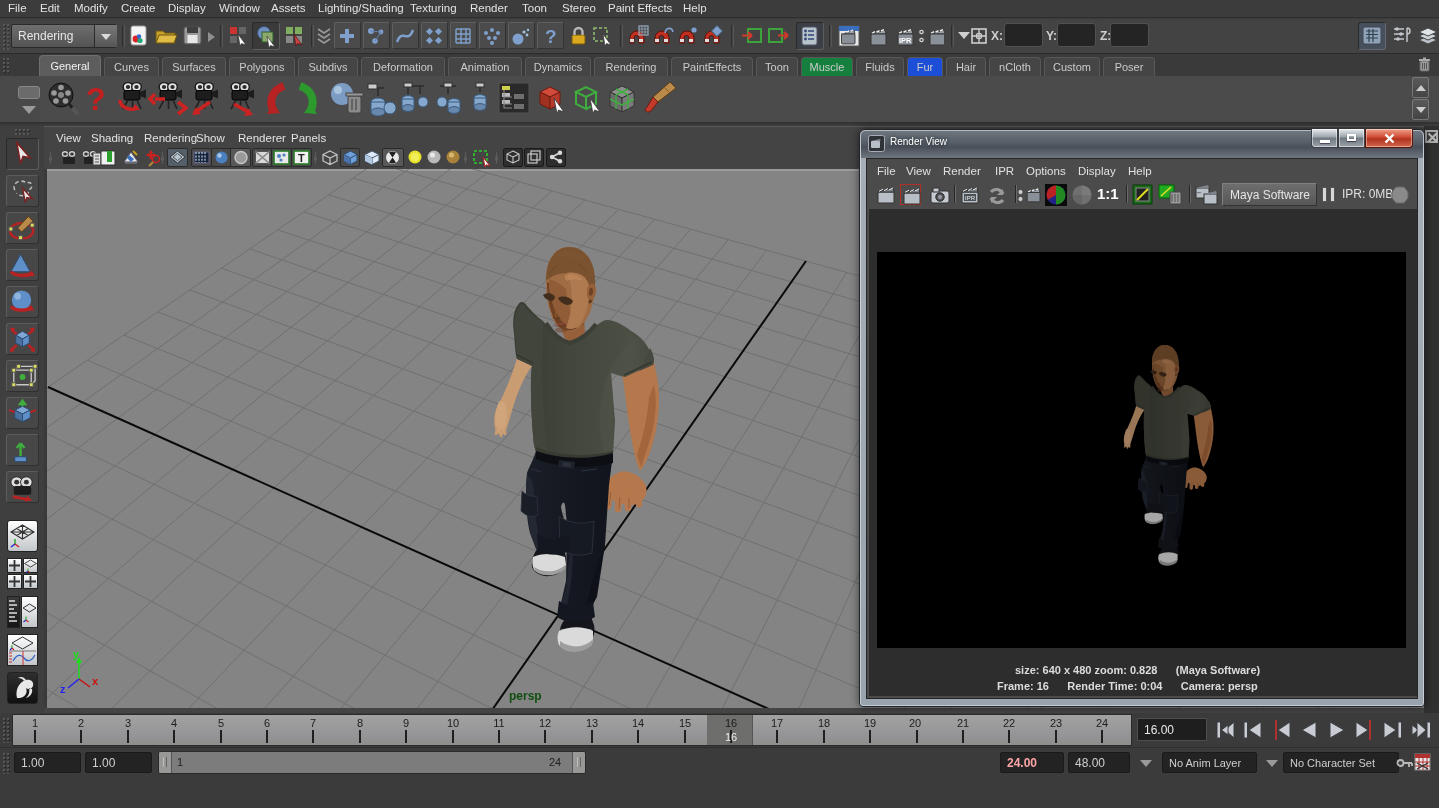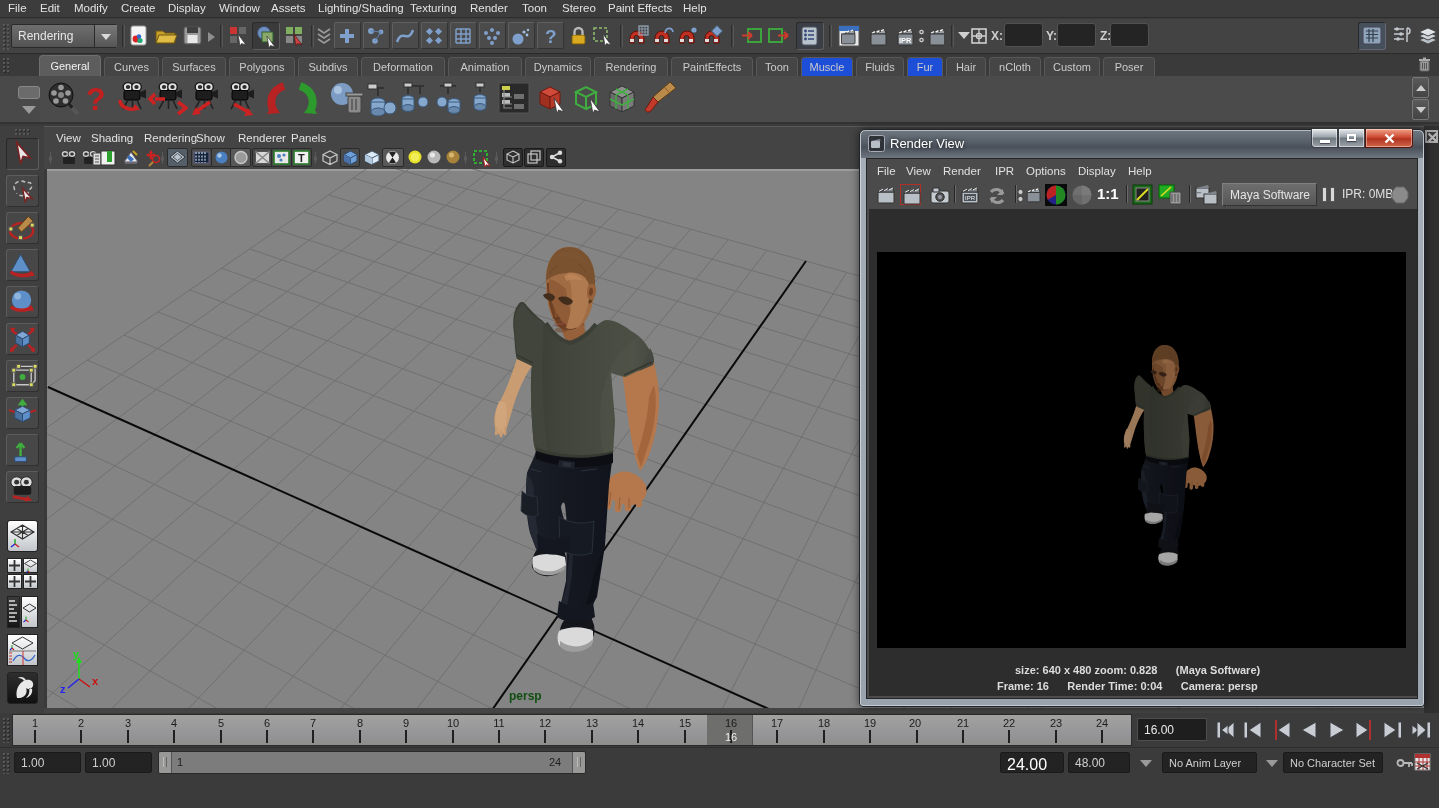--- a/index.html
+++ b/index.html
@@ -245,21 +245,21 @@
 <div class="abs" style="left:104px;top:3px;width:55px;height:19px;background:#454545;border:1px solid #585858;border-bottom:none;border-radius:4px 4px 0 0;color:#cbcbcb;font-size:11px;text-align:center;line-height:18px;">Curves</div>
 <div class="abs" style="left:162px;top:3px;width:64px;height:19px;background:#454545;border:1px solid #585858;border-bottom:none;border-radius:4px 4px 0 0;color:#cbcbcb;font-size:11px;text-align:center;line-height:18px;">Surfaces</div>
 <div class="abs" style="left:229px;top:3px;width:66px;height:19px;background:#454545;border:1px solid #585858;border-bottom:none;border-radius:4px 4px 0 0;color:#cbcbcb;font-size:11px;text-align:center;line-height:18px;">Polygons</div>
 <div class="abs" style="left:298px;top:3px;width:60px;height:19px;background:#454545;border:1px solid #585858;border-bottom:none;border-radius:4px 4px 0 0;color:#cbcbcb;font-size:11px;text-align:center;line-height:18px;">Subdivs</div>
 <div class="abs" style="left:361px;top:3px;width:84px;height:19px;background:#454545;border:1px solid #585858;border-bottom:none;border-radius:4px 4px 0 0;color:#cbcbcb;font-size:11px;text-align:center;line-height:18px;">Deformation</div>
 <div class="abs" style="left:448px;top:3px;width:74px;height:19px;background:#454545;border:1px solid #585858;border-bottom:none;border-radius:4px 4px 0 0;color:#cbcbcb;font-size:11px;text-align:center;line-height:18px;">Animation</div>
 <div class="abs" style="left:525px;top:3px;width:66px;height:19px;background:#454545;border:1px solid #585858;border-bottom:none;border-radius:4px 4px 0 0;color:#cbcbcb;font-size:11px;text-align:center;line-height:18px;">Dynamics</div>
 <div class="abs" style="left:594px;top:3px;width:74px;height:19px;background:#454545;border:1px solid #585858;border-bottom:none;border-radius:4px 4px 0 0;color:#cbcbcb;font-size:11px;text-align:center;line-height:18px;">Rendering</div>
 <div class="abs" style="left:671px;top:3px;width:82px;height:19px;background:#454545;border:1px solid #585858;border-bottom:none;border-radius:4px 4px 0 0;color:#cbcbcb;font-size:11px;text-align:center;line-height:18px;">PaintEffects</div>
 <div class="abs" style="left:756px;top:3px;width:42px;height:19px;background:#454545;border:1px solid #585858;border-bottom:none;border-radius:4px 4px 0 0;color:#cbcbcb;font-size:11px;text-align:center;line-height:18px;">Toon</div>
-<div class="abs" style="left:801px;top:3px;width:52px;height:19px;background:#1d4ed8;border:1px solid #585858;border-bottom:none;border-radius:4px 4px 0 0;color:#cbcbcb;font-size:11px;text-align:center;line-height:18px;">Muscle</div>
+<div class="abs" style="left:801px;top:3px;width:52px;height:19px;background:#15803d;border:1px solid #585858;border-bottom:none;border-radius:4px 4px 0 0;color:#cbcbcb;font-size:11px;text-align:center;line-height:18px;">Muscle</div>
 <div class="abs" style="left:856px;top:3px;width:48px;height:19px;background:#454545;border:1px solid #585858;border-bottom:none;border-radius:4px 4px 0 0;color:#cbcbcb;font-size:11px;text-align:center;line-height:18px;">Fluids</div>
 <div class="abs" style="left:907px;top:3px;width:36px;height:19px;background:#1d4ed8;border:1px solid #585858;border-bottom:none;border-radius:4px 4px 0 0;color:#cbcbcb;font-size:11px;text-align:center;line-height:18px;">Fur</div>
 <div class="abs" style="left:946px;top:3px;width:40px;height:19px;background:#454545;border:1px solid #585858;border-bottom:none;border-radius:4px 4px 0 0;color:#cbcbcb;font-size:11px;text-align:center;line-height:18px;">Hair</div>
 <div class="abs" style="left:989px;top:3px;width:52px;height:19px;background:#454545;border:1px solid #585858;border-bottom:none;border-radius:4px 4px 0 0;color:#cbcbcb;font-size:11px;text-align:center;line-height:18px;">nCloth</div>
 <div class="abs" style="left:1044px;top:3px;width:56px;height:19px;background:#454545;border:1px solid #585858;border-bottom:none;border-radius:4px 4px 0 0;color:#cbcbcb;font-size:11px;text-align:center;line-height:18px;">Custom</div>
 <div class="abs" style="left:1103px;top:3px;width:52px;height:19px;background:#454545;border:1px solid #585858;border-bottom:none;border-radius:4px 4px 0 0;color:#cbcbcb;font-size:11px;text-align:center;line-height:18px;">Poser</div>
 <svg class="abs" style="left:1417px;top:2px" width="15" height="17" viewBox="0 0 15 17">
         <rect x="3" y="5" width="9" height="10" rx="1" fill="#9a9a9a" stroke="#666"></rect>
         <rect x="2" y="3" width="11" height="2" fill="#aaa"></rect>
         <rect x="6" y="1.5" width="3" height="2" fill="#aaa"></rect>
@@ -822,21 +822,21 @@
       </div>
 </div>
 <div class="abs" style="left:859px;top:129px;width:566px;height:578px;border-radius:6px 6px 4px 4px;background:linear-gradient(#79828c,#a5aeb7 30px,#99a3ad);box-shadow:0 0 8px rgba(0,0,0,0.55);border:1px solid #20252b;"></div>
 <div class="abs" style="left:860px;top:130px;width:564px;height:576px;border-radius:5px 5px 3px 3px;border:1px solid rgba(255,255,255,0.45);"></div>
 <div class="abs" style="left:861px;top:131px;width:562px;height:27px;border-radius:5px 5px 0 0;background:linear-gradient(#6d757e,#58606a 40%,#49505a 60%,#6e767f);"></div>
 <svg class="abs" style="left:868px;top:135px;" width="17" height="17" viewBox="0 0 17 17">
       <rect x="0.5" y="0.5" width="16" height="16" rx="2" fill="#2e3338" stroke="#aab"></rect>
       <rect x="3" y="6" width="9" height="7" rx="1" fill="#b9bfc6"></rect>
       <path d="M3 6 L12 4 L12.5 6 Z" fill="#889"></path>
     </svg>
-<span class="abs" style="left:890px;top:136px;font-size:13px;color:#fff;text-shadow:0 0 4px rgba(0,0,0,0.8);">Render View</span>
+<span class="abs" style="left:890px;top:136px;font-size:10px;color:#fff;text-shadow:0 0 4px rgba(0,0,0,0.8);">Render View</span>
 <div class="abs" style="left:1311px;top:129px;width:27px;height:19px;background:linear-gradient(#e8ebee,#9ba3ab 45%,#6f777f 50%,#9aa2aa);border:1px solid #3a4046;border-top:none;border-radius:0 0 0 4px;box-shadow:inset 0 0 0 1px rgba(255,255,255,0.5);">
       <div class="abs" style="left:8px;top:11px;width:10px;height:3px;background:#fff;box-shadow:0 1px 1px #445;"></div>
     </div>
 <div class="abs" style="left:1338px;top:129px;width:27px;height:19px;background:linear-gradient(#e8ebee,#9ba3ab 45%,#6f777f 50%,#9aa2aa);border:1px solid #3a4046;border-top:none;box-shadow:inset 0 0 0 1px rgba(255,255,255,0.5);">
       <div class="abs" style="left:8px;top:5px;width:9px;height:7px;border:2px solid #fff;box-shadow:0 1px 1px #445;"></div>
     </div>
 <div class="abs" style="left:1365px;top:129px;width:48px;height:19px;background:linear-gradient(#f0a38a,#cf4a33 45%,#b03420 55%,#d2654a);border:1px solid #5a160a;border-top:none;border-radius:0 0 4px 0;box-shadow:inset 0 0 0 1px rgba(255,255,255,0.4);">
       <svg class="abs" style="left:17px;top:3px" width="13" height="13" viewBox="0 0 13 13">
         <path d="M2.5 2.5 L10.5 10.5 M10.5 2.5 L2.5 10.5" stroke="#fff" stroke-width="2.4"></path>
       </svg>
@@ -1046,31 +1046,31 @@
         <div class="abs" style="left:0;top:0;width:13px;height:21px;background:#989896;border-right:1px solid #555;border-radius:2px 0 0 2px;">
           <div class="abs" style="left:4px;top:5px;width:4px;height:10px;border-left:1px solid #bbb;border-right:1px solid #666;"></div>
         </div>
         <div class="abs" style="left:413px;top:0;width:13px;height:21px;background:#989896;border-left:1px solid #555;border-radius:0 2px 2px 0;">
           <div class="abs" style="left:4px;top:5px;width:4px;height:10px;border-left:1px solid #bbb;border-right:1px solid #666;"></div>
         </div>
         <span class="abs" style="left:18px;top:4px;font-size:11px;color:#1e1e1e;">1</span>
         <span class="abs" style="left:390px;top:4px;font-size:11px;color:#1e1e1e;">24</span>
       </div>
 <div class="abs fld" style="left:1000px;top:4px;width:64px;height:21px;">
-        <span class="abs" style="left:6px;top:3px;font-size:16px;color:#ffffff;">24.00</span>
+        <span class="abs" style="left:6px;top:3px;font-size:12px;color:#fca5a5;font-weight:bold;">24.00</span>
       </div>
 <div class="abs fld" style="left:1068px;top:4px;width:62px;height:21px;">
         <span class="abs" style="left:6px;top:3px;font-size:12px;color:#cfcfcf;">48.00</span>
       </div>
 <div class="abs" style="left:1140px;top:12px;width:0;height:0;border-left:6px solid transparent;border-right:6px solid transparent;border-top:7px solid #9a9a9a;"></div>
 <div class="abs fld" style="left:1162px;top:4px;width:95px;height:21px;">
         <span class="abs" style="left:6px;top:4px;font-size:11px;color:#cfcfcf;">No Anim Layer</span>
       </div>
 <div class="abs" style="left:1266px;top:12px;width:0;height:0;border-left:6px solid transparent;border-right:6px solid transparent;border-top:7px solid #9a9a9a;"></div>
-<div class="abs fld" style="left:1283px;top:4px;width:100px;height:21px;">
+<div class="abs fld" style="left:1283px;top:4px;width:116px;height:21px;">
         <span class="abs" style="left:6px;top:4px;font-size:11px;color:#cfcfcf;">No Character Set</span>
       </div>
 <svg class="abs" style="left:1396px;top:8px" width="18" height="14" viewBox="0 0 18 14">
         <circle cx="4.5" cy="7" r="3" fill="none" stroke="#b8b8b8" stroke-width="1.8"></circle>
         <path d="M7.5 7 H16 M13 7 V11 M16 7 V10" stroke="#b8b8b8" stroke-width="1.8" fill="none"></path>
       </svg>
 <svg class="abs" style="left:1414px;top:5px" width="18" height="19" viewBox="0 0 18 19">
         <rect x="1" y="1" width="15" height="16" fill="#e8e8e8" stroke="#888"></rect>
         <rect x="1" y="1" width="15" height="4" fill="#b03030"></rect>
         <path d="M1 9 H16 M1 13 H16 M5 5 V17 M9 5 V17 M13 5 V17" stroke="#b03030" stroke-width="1"></path>

